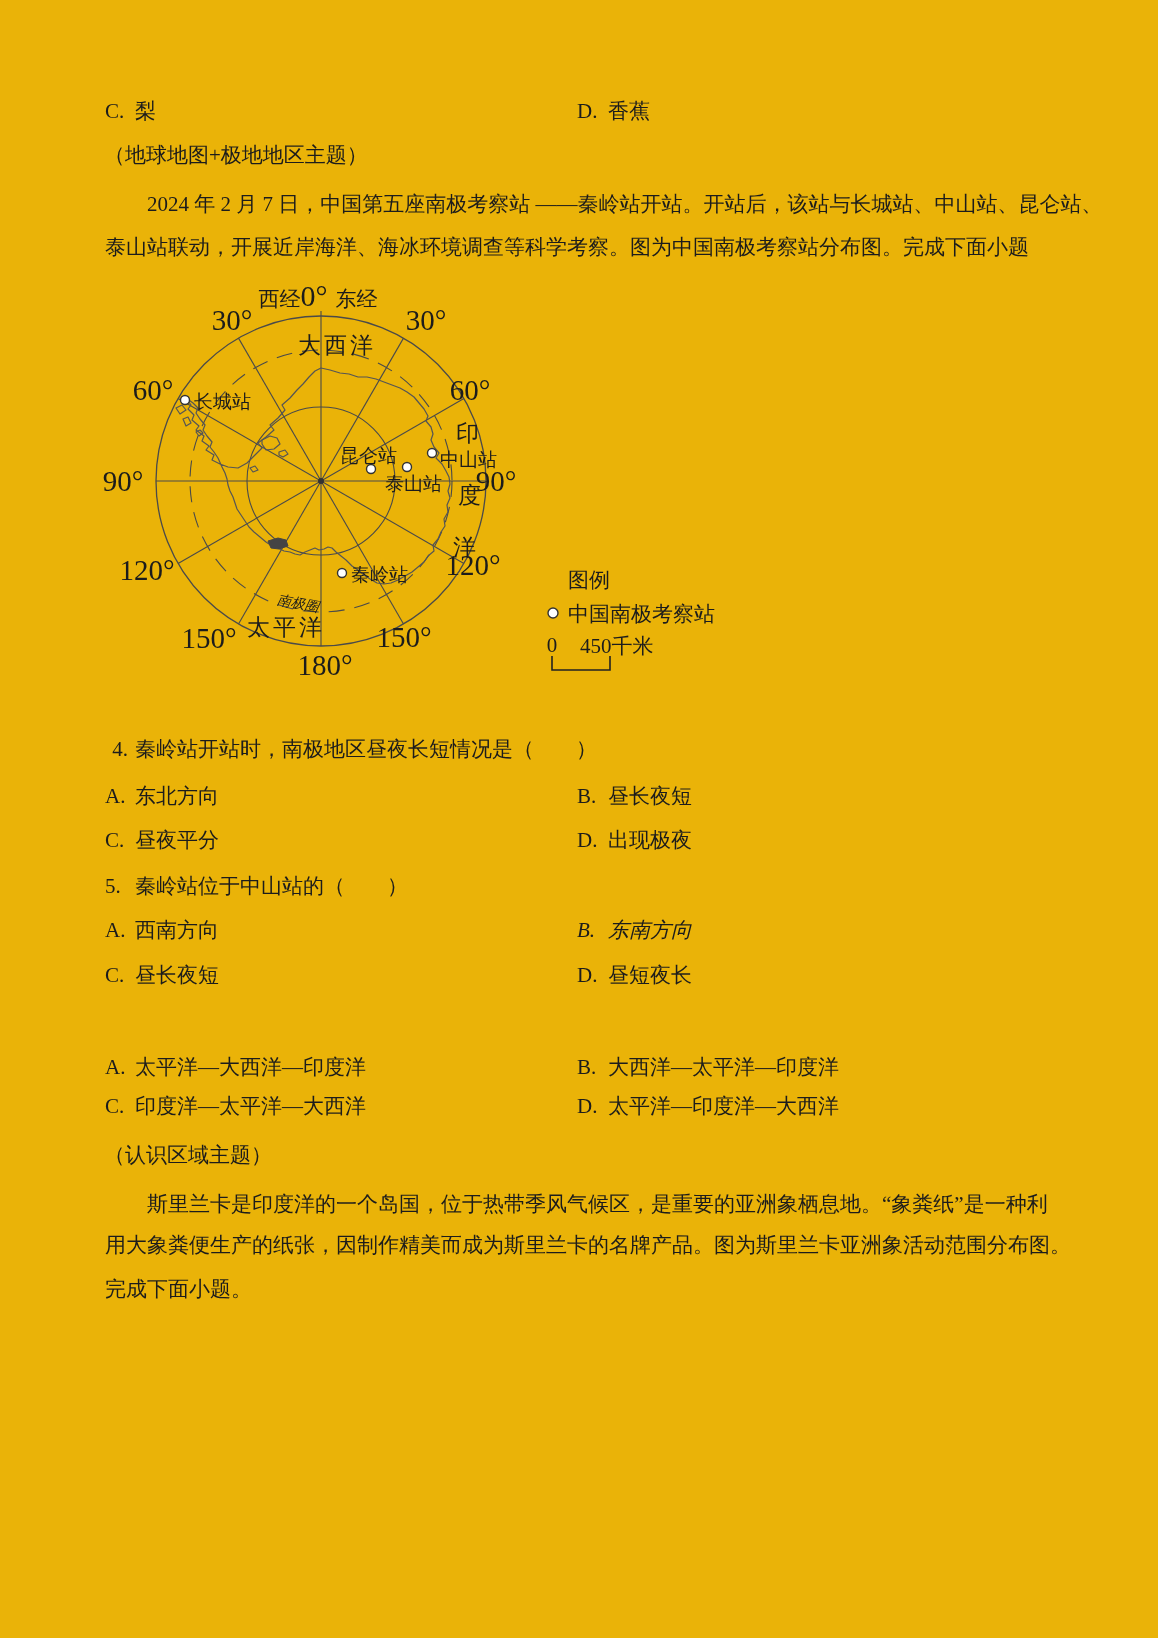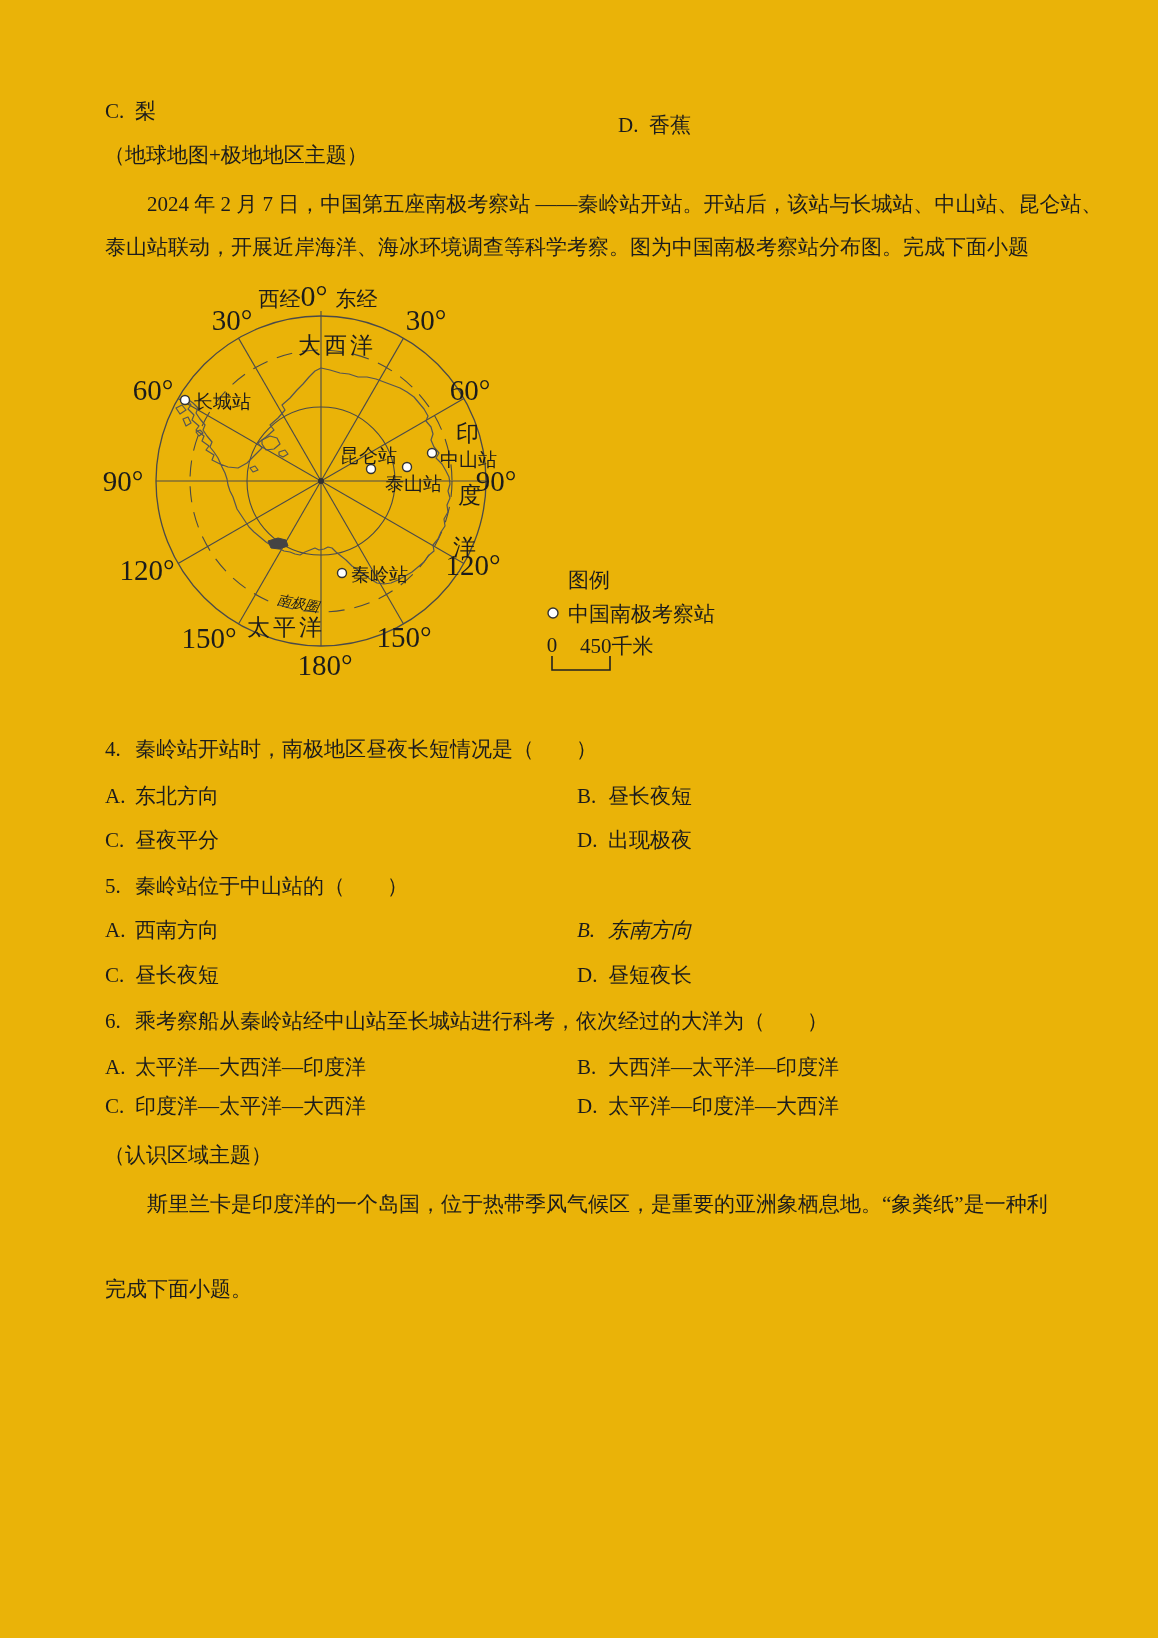--- a/index.html
+++ b/index.html
@@ -27,21 +27,21 @@
   .coast{fill:none;stroke:#555;stroke-width:1.2;stroke-linejoin:round;}
   .grid{fill:none;stroke:#4a4a4a;stroke-width:1.1;}
 </style>
 </head>
 <body>
 
 <div id="page">
 
   <div class="line" style="top:97px;">
     <span class="col-l line" style="top:0;"><span class="opt-label">C.</span><span>梨</span></span>
-    <span class="col-r line" style="top:14px;margin-left:41px;"><span class="opt-label" style="width:31px;">D.</span><span>香蕉</span></span>
+    <span class="col-r line" style="top:0;"><span class="opt-label" style="width:31px;">D.</span><span>香蕉</span></span>
   </div>
 
   <div class="line" style="top:141px;left:104px;">（地球地图+极地地区主题）</div>
 
   <div class="line indent" style="top:190px;left:105px;">2024 年 2 月 7 日，中国第五座南极考察站 ——秦岭站开站。开站后，该站与长城站、中山站、昆仑站、</div>
   <div class="line" style="top:233px;left:105px;">泰山站联动，开展近岸海洋、海冰环境调查等科学考察。图为中国南极考察站分布图。完成下面小题</div>
 
   <svg id="map-svg" width="680" height="420" viewBox="95 265 680 420">
 
     <circle class="grid" cx="321" cy="481" r="165" style="stroke-width:1.3"></circle>
@@ -112,36 +112,36 @@
     <g>
       <text class="legend-t" x="568" y="587">图例</text>
       <circle cx="553" cy="613" r="5" fill="#fff" stroke="#333" stroke-width="1.4"></circle>
       <text class="legend-t" x="568" y="621">中国南极考察站</text>
       <text class="legend-t" x="552" y="652" text-anchor="middle">0</text>
       <text class="legend-t" x="580" y="653">450千米</text>
       <path d="M552,656 L552,670 L610,670 L610,656" fill="none" stroke="#222" stroke-width="1.6"></path>
     </g>
   </svg>
 
-  <div class="line" style="top:735px;left:105px;"><span class="qnum">4.</span><span>秦岭站开站时，南极地区昼夜长短情况是（　　）</span></div>
+  <div class="line" style="top:735px;left:105px;text-align:center;"><span class="qnum">4.</span><span>秦岭站开站时，南极地区昼夜长短情况是（　　）</span></div>
   <div class="line col-l" style="top:782px;"><span class="opt-label">A.</span><span>东北方向</span></div>
   <div class="line col-r" style="top:782px;"><span class="opt-label" style="width:31px;">B.</span><span>昼长夜短</span></div>
   <div class="line col-l" style="top:826px;"><span class="opt-label">C.</span><span>昼夜平分</span></div>
   <div class="line col-r" style="top:826px;"><span class="opt-label" style="width:31px;">D.</span><span>出现极夜</span></div>
 
   <div class="line" style="top:872px;left:105px;"><span class="qnum">5.</span><span>秦岭站位于中山站的（　　）</span></div>
   <div class="line col-l" style="top:916px;"><span class="opt-label">A.</span><span>西南方向</span></div>
   <div class="line col-r" style="top:916px;font-style:italic;"><span class="opt-label" style="width:31px;">B.</span><span>东南方向</span></div>
   <div class="line col-l" style="top:961px;"><span class="opt-label">C.</span><span>昼长夜短</span></div>
   <div class="line col-r" style="top:961px;"><span class="opt-label" style="width:31px;">D.</span><span>昼短夜长</span></div>
 
-  <div class="line" style="top:1007px;left:105px;"><span class="qnum">6.</span><span>乘考察船从秦岭站经中山站至长城站进行科考，依次经过的大洋为（　　）</span></div>
   <div class="line col-l" style="top:1053px;"><span class="opt-label">A.</span><span>太平洋—大西洋—印度洋</span></div>
   <div class="line col-r" style="top:1053px;"><span class="opt-label" style="width:31px;">B.</span><span>大西洋—太平洋—印度洋</span></div>
   <div class="line col-l" style="top:1092px;"><span class="opt-label">C.</span><span>印度洋—太平洋—大西洋</span></div>
   <div class="line col-r" style="top:1092px;"><span class="opt-label" style="width:31px;">D.</span><span>太平洋—印度洋—大西洋</span></div>
 
   <div class="line" style="top:1141px;left:104px;">（认识区域主题）</div>
 
   <div class="line indent" style="top:1190px;left:105px;">斯里兰卡是印度洋的一个岛国，位于热带季风气候区，是重要的亚洲象栖息地。“象粪纸”是一种利</div>
+  <div class="line" style="top:1231px;left:105px;">用大象粪便生产的纸张，因制作精美而成为斯里兰卡的名牌产品。图为斯里兰卡亚洲象活动范围分布图。</div>
   <div class="line" style="top:1275px;left:105px;">完成下面小题。</div>
 
 </div>
 
 </body></html>

